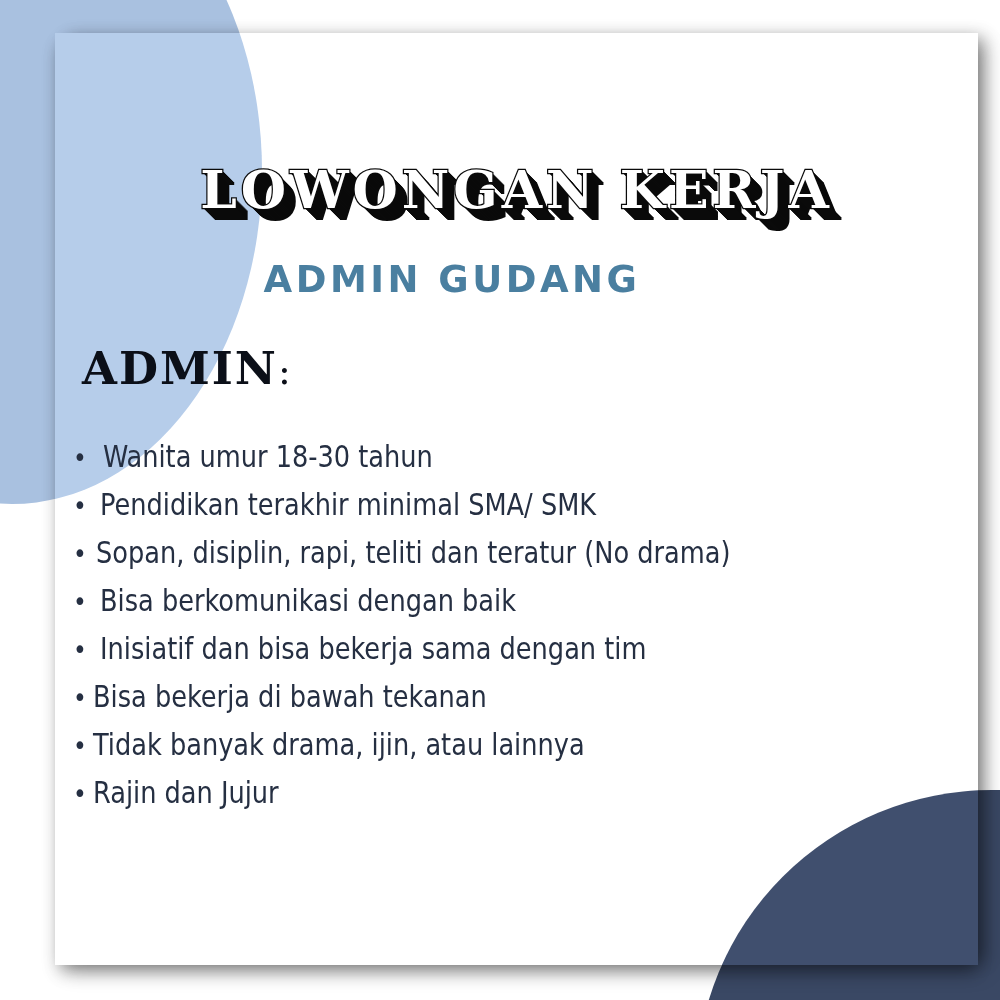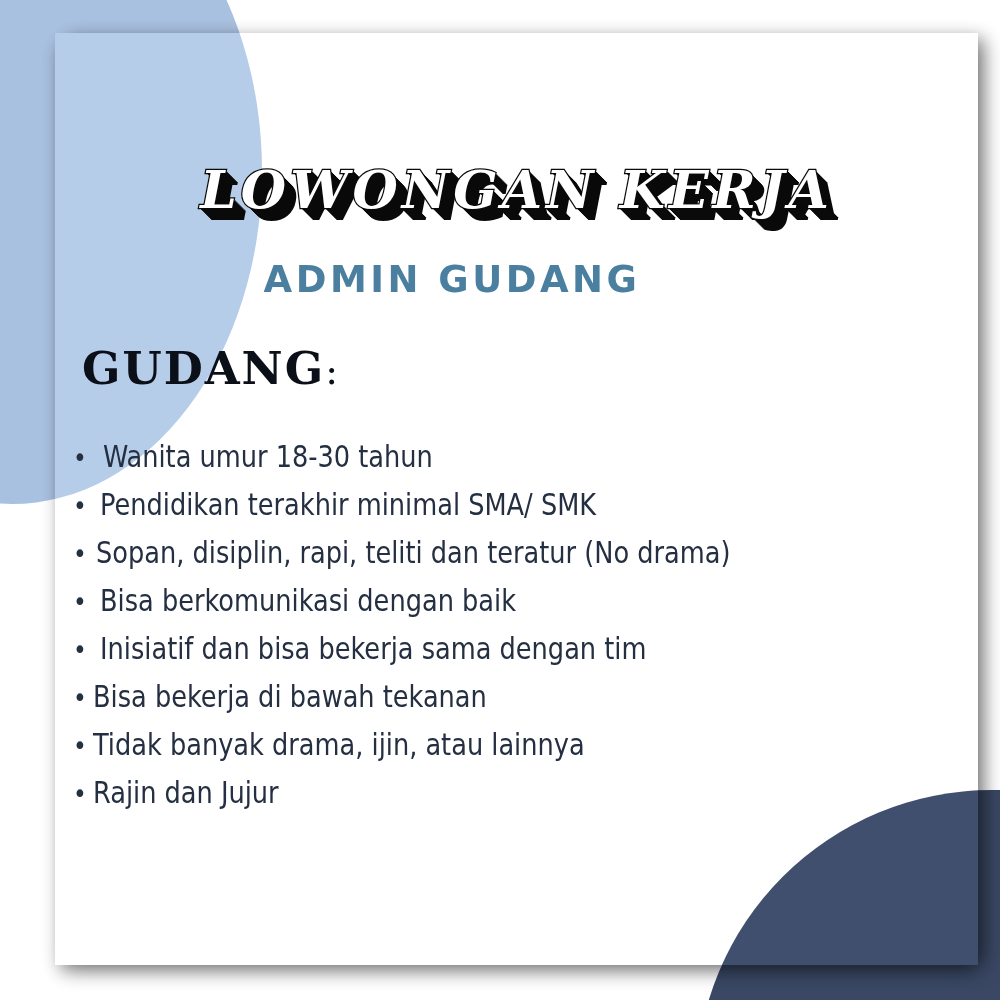--- a/index.html
+++ b/index.html
@@ -94,21 +94,20 @@
 
   
   .headline {
     position: absolute;
     left: 0;
     top: 131px;
     width: 923px;
     text-align: center;
     font-family: "DejaVu Serif", "Liberation Serif", serif;
     font-weight: 700;
-    font-style: italic;
     font-size: 52px;
     line-height: 1;
     letter-spacing: 4px;
     color: #ffffff;
     white-space: nowrap;
     -webkit-text-stroke: 2.5px #0a0a0a;
     paint-order: stroke fill;
     text-shadow:
       2px 2px 0 #0a0a0a, 3px 3px 0 #0a0a0a, 4px 4px 0 #0a0a0a,
       5px 5px 0 #0a0a0a, 6px 6px 0 #0a0a0a, 7px 7px 0 #0a0a0a,
@@ -208,21 +207,21 @@
     <div class="circle-blue-inner"></div>
     <div class="circle-navy-inner"></div>
 
     <div class="card-content">
 
       <div class="headline">LOWONGAN KERJA</div>
 
       <div class="subtitle">ADMIN GUDANG</div>
 
       <div class="section-heading">
-        <span>GUDANG</span><span class="colon">:</span>
+        <span>ADMIN</span><span class="colon">:</span>
       </div>
 
       <ul class="req-list">
 
         <li class="req-item">
           <span class="req-bullet">•</span>
           <span class="req-text gap-lg">Wanita umur 18-30 tahun</span>
         </li>
 
         <li class="req-item">

